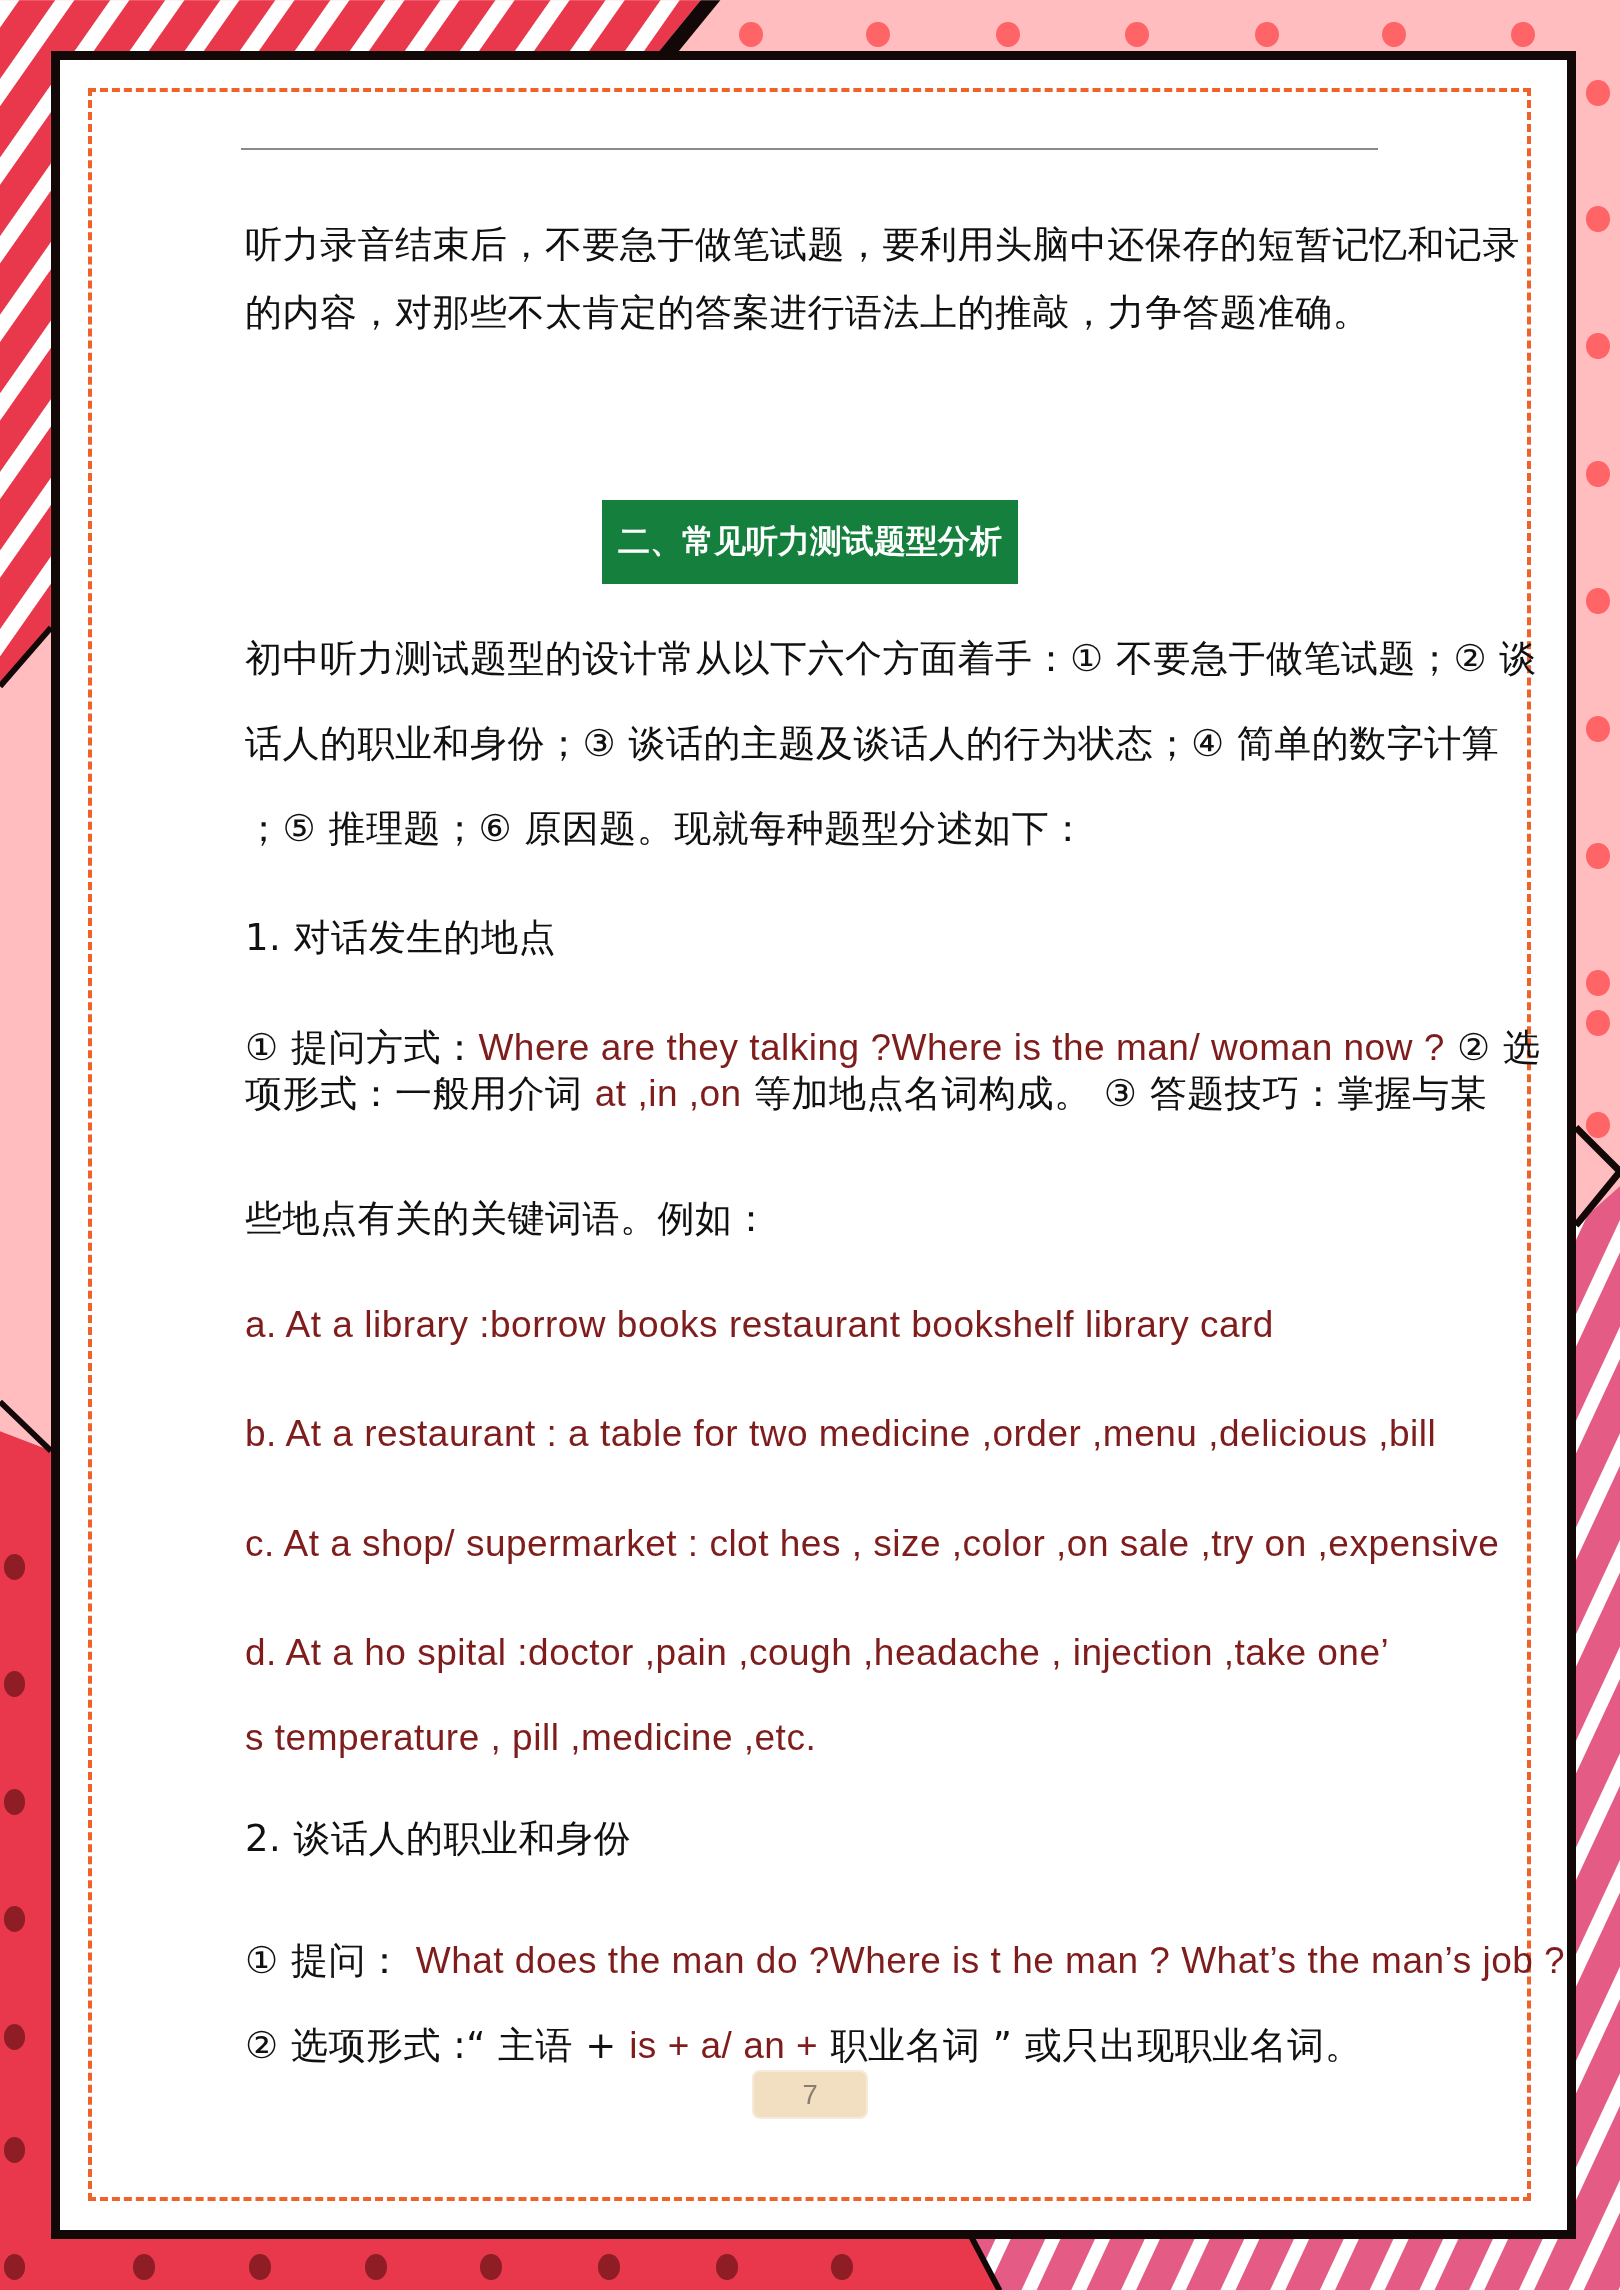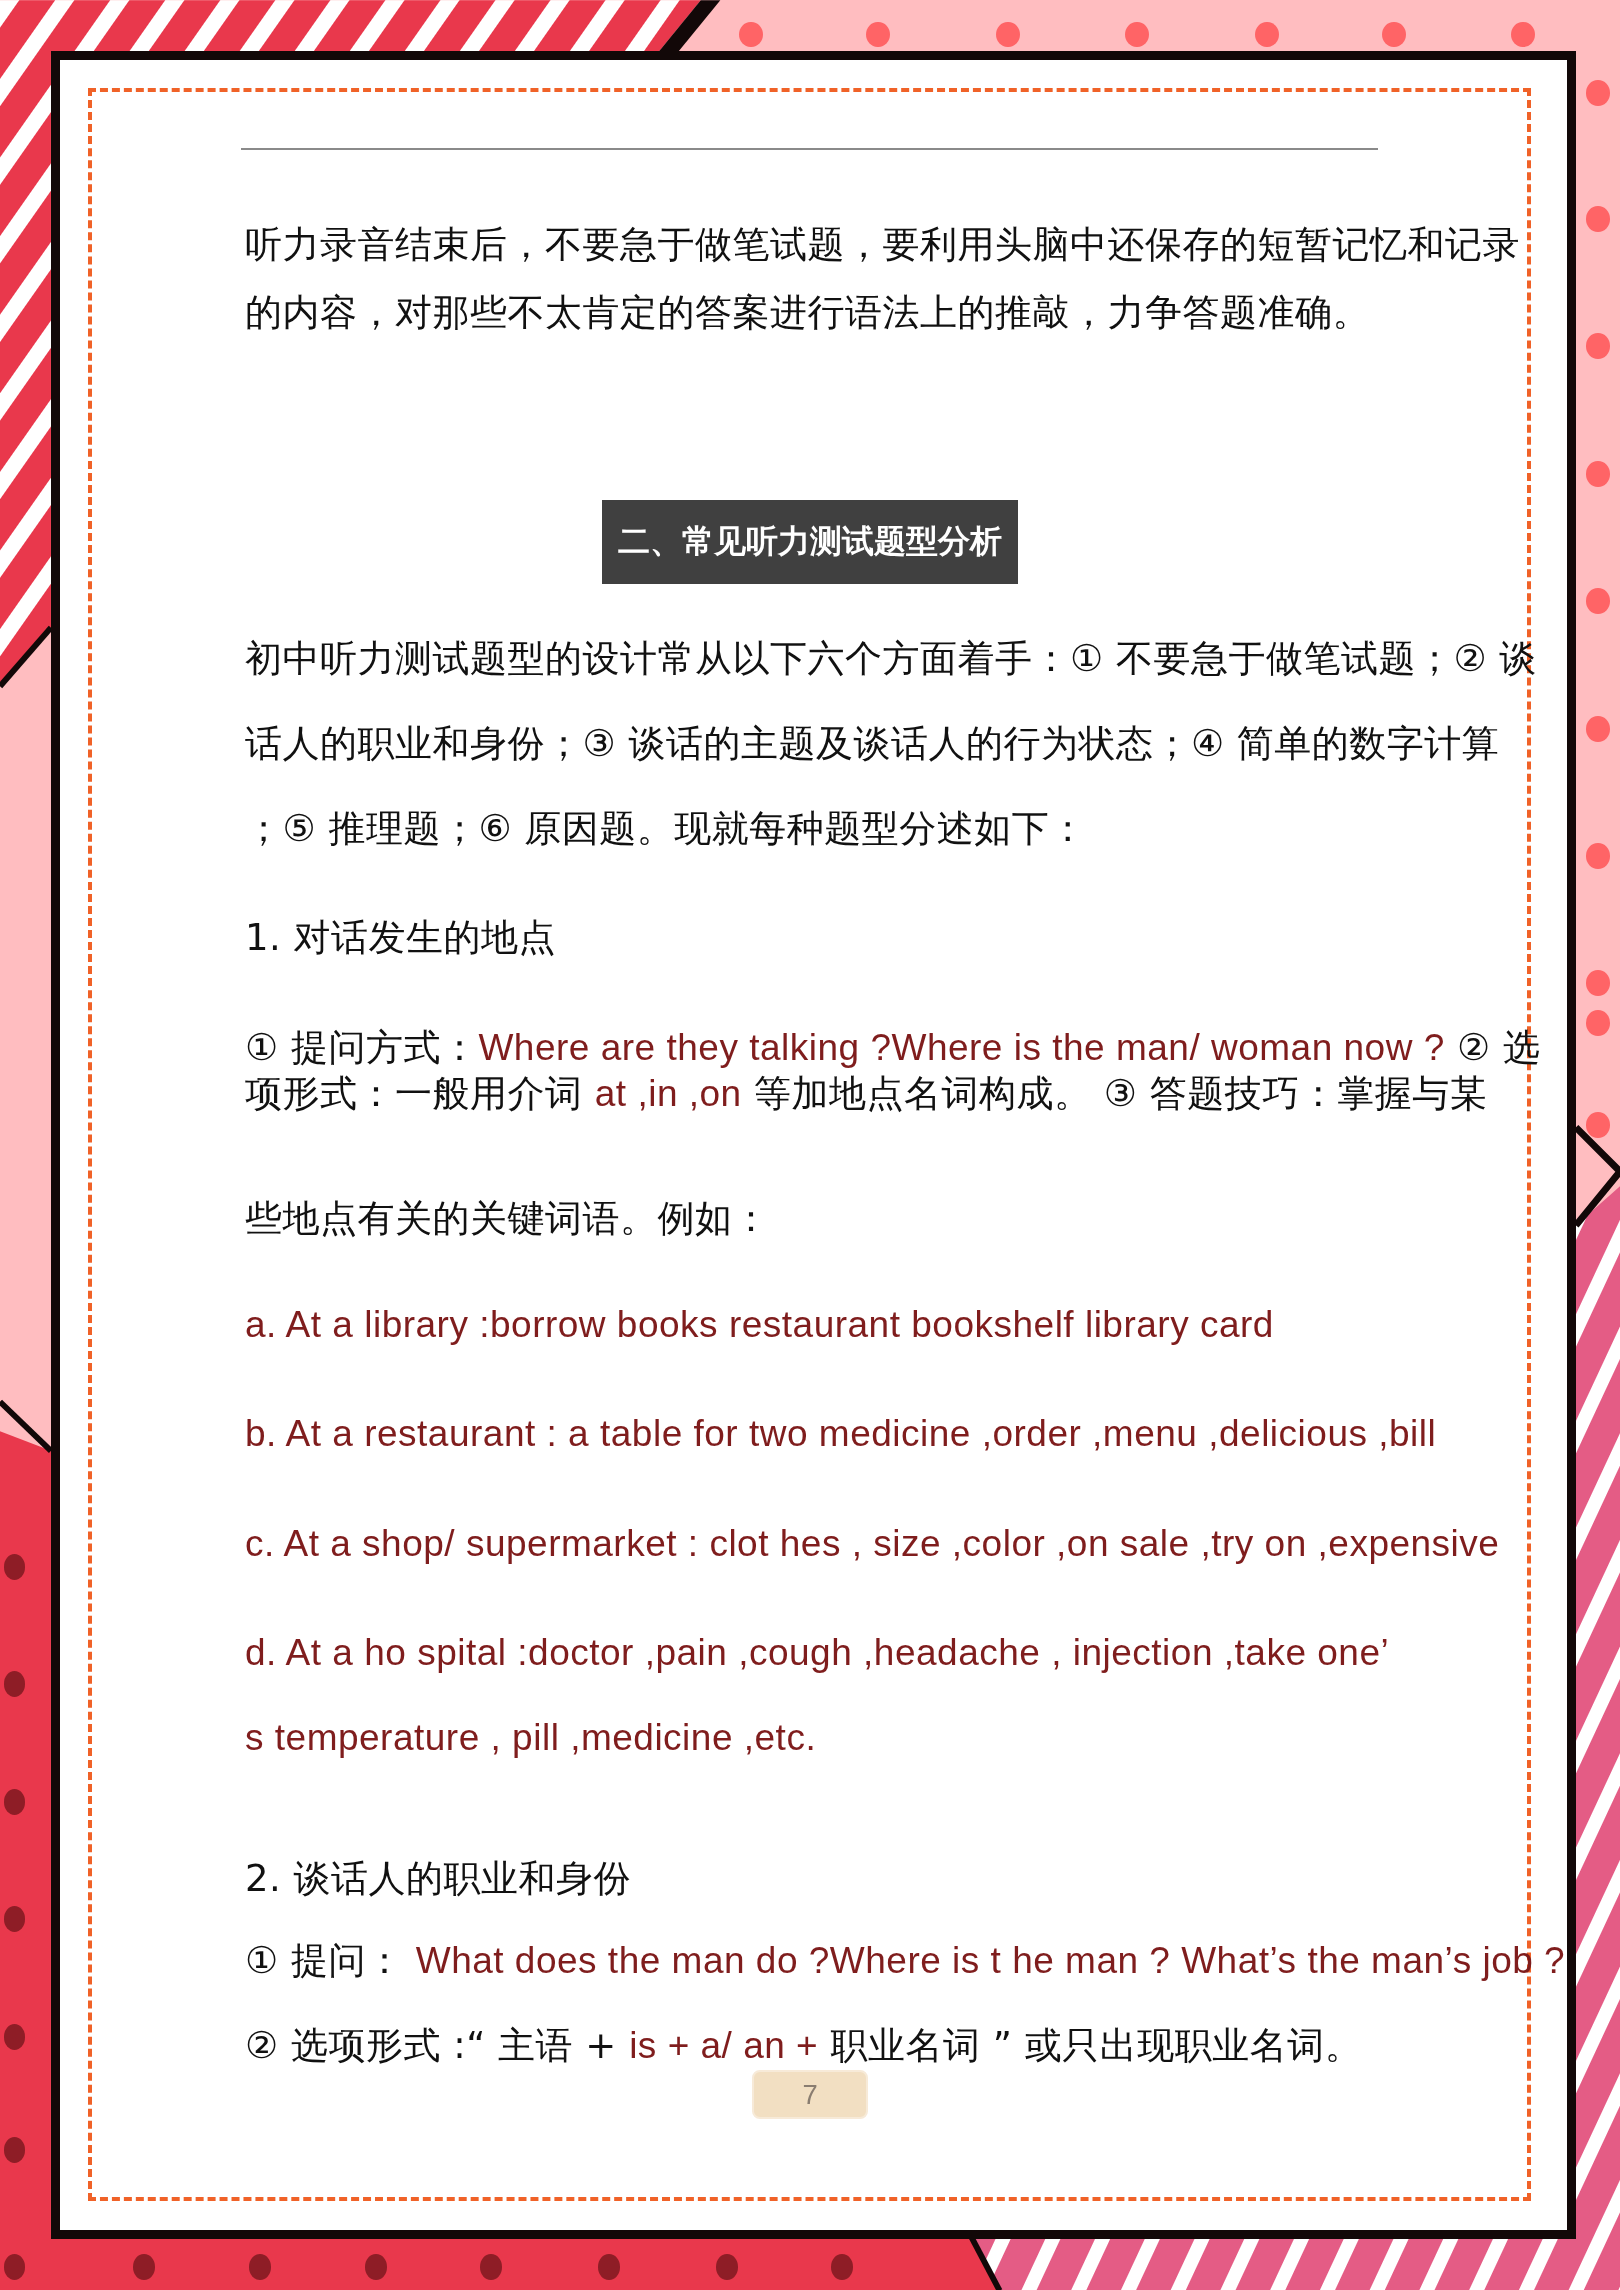--- a/index.html
+++ b/index.html
@@ -5,21 +5,21 @@
   html, body { margin:0; padding:0; }
   body { width:1620px; height:2291px; position:relative; overflow:hidden; background:#ffbdc0; font-family:"DejaVu Sans", "Liberation Sans", sans-serif; }
   .bg-layer { position:absolute; inset:0; }
   .dots { position:absolute; border-radius:50%; background:#ff6466; width:23.5px; height:25.5px; }
   .dots-dark { position:absolute; border-radius:50%; background:#8e1d26; width:21.6px; height:25.5px; }
   .page-frame { position:absolute; left:51px; top:51px; width:1525px; height:2188px; background:#fff; border:9.8px solid #120808; box-sizing:border-box; }
   .dash-frame { position:absolute; left:88px; top:88px; width:1443px; height:2113px; border:4.9px dashed #f06228; box-sizing:border-box; }
   .rule { position:absolute; left:241px; top:148px; width:1137px; height:2px; background:#8a8a8a; }
   .line { position:absolute; left:245px; font-size:37px; color:#111; white-space:nowrap; letter-spacing:0.5px; }
   .en { color:#7f1d1d; font-family:"Liberation Sans", sans-serif; }
-  .heading-box { position:absolute; left:602px; top:500px; width:416px; height:84px; background:#404040; color:#fff; font-size:32px; font-weight:bold; display:flex; align-items:center; justify-content:center; }
+  .heading-box { position:absolute; left:602px; top:500px; width:416px; height:84px; background:#15803d; color:#fff; font-size:32px; font-weight:bold; display:flex; align-items:center; justify-content:center; }
   .page-num { position:absolute; left:752px; top:2070px; width:116px; height:49px; background:#f2dfc2; border:2.9px solid #f7ead8; border-radius:7.8px; box-sizing:border-box; display:flex; align-items:center; justify-content:center; color:#8a7d70; font-size:27.4px; font-family:"Liberation Sans", sans-serif; }
 </style>
 </head>
 <body>
 
 <svg class="bg-layer" width="1620" height="2291" viewBox="0 0 1653 2337" xmlns="http://www.w3.org/2000/svg">
   <defs>
     <pattern id="stripesRed" patternUnits="userSpaceOnUse" width="46" height="46" patternTransform="rotate(35)">
       <rect width="46" height="46" fill="#e9384c"></rect>
       <rect width="16" height="46" fill="#ffffff"></rect>
@@ -105,21 +105,21 @@
   <span>项形式：一般用介词 </span><span class="en">at ,in ,on</span><span>  等加地点名词构成。 ③ 答题技巧：掌握与某</span>
 </div>
 <div class="line" style="top:1194px">些地点有关的关键词语。例如：</div>
 
 <div class="line en" style="top:1304px">a. At a library :borrow books restaurant bookshelf  library card</div>
 <div class="line en" style="top:1413px">b. At a restaurant : a table for two medicine ,order ,menu ,delicious ,bill</div>
 <div class="line en" style="top:1523px">c. At a shop/ supermarket : clot hes , size ,color ,on sale ,try on ,expensive</div>
 <div class="line en" style="top:1632px">d. At a ho spital :doctor ,pain ,cough ,headache , injection ,take one’</div>
 <div class="line en" style="top:1717px"> s temperature , pill ,medicine ,etc.</div>
 
-<div class="line" style="top:1854px">2.  谈话人的职业和身份</div>
+<div class="line" style="top:1814px">2.  谈话人的职业和身份</div>
 <div class="line" style="top:1936px">
   <span>① 提问：  </span><span class="en">What does the man do ?Where is t he man ? What’s the man’s job ?</span>
 </div>
 <div class="line" style="top:2021px">
   <span>② 选项形式 :“ 主语  + </span><span class="en">is + a/ an +</span><span>  职业名词 ” 或只出现职业名词。</span>
 </div>
 
 <div class="page-num">7</div>
 
 

